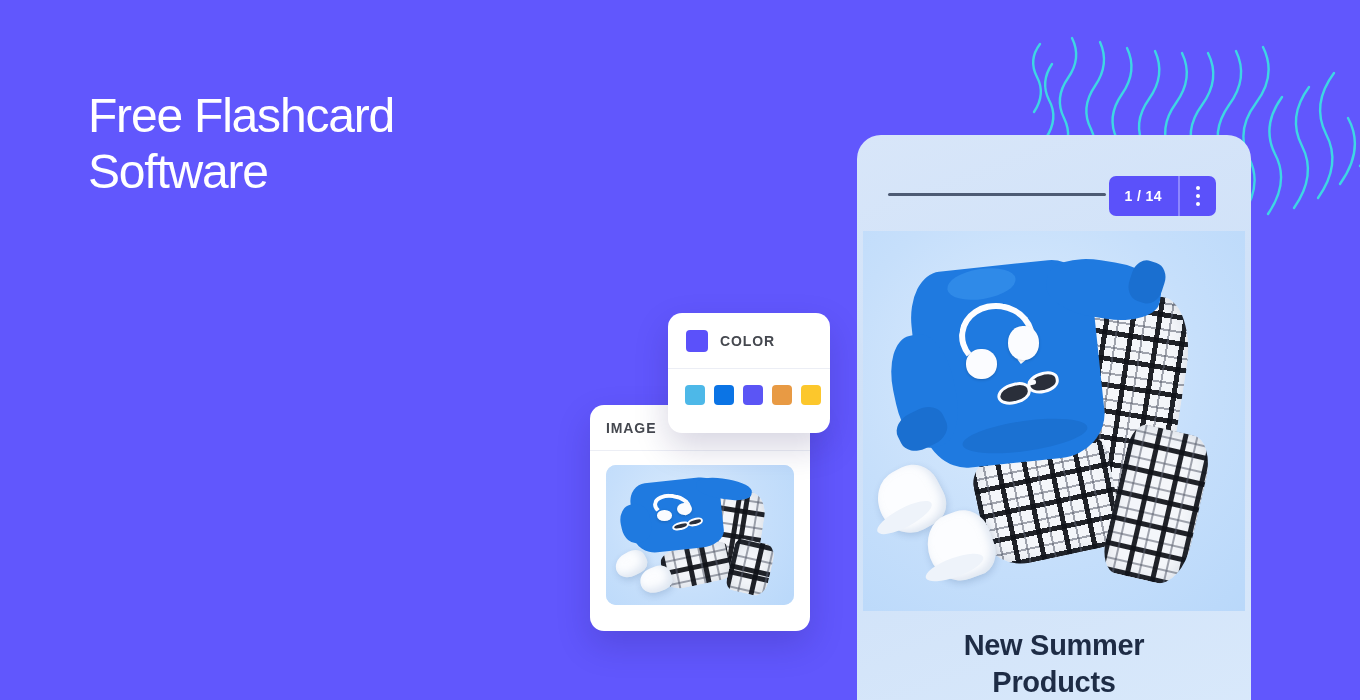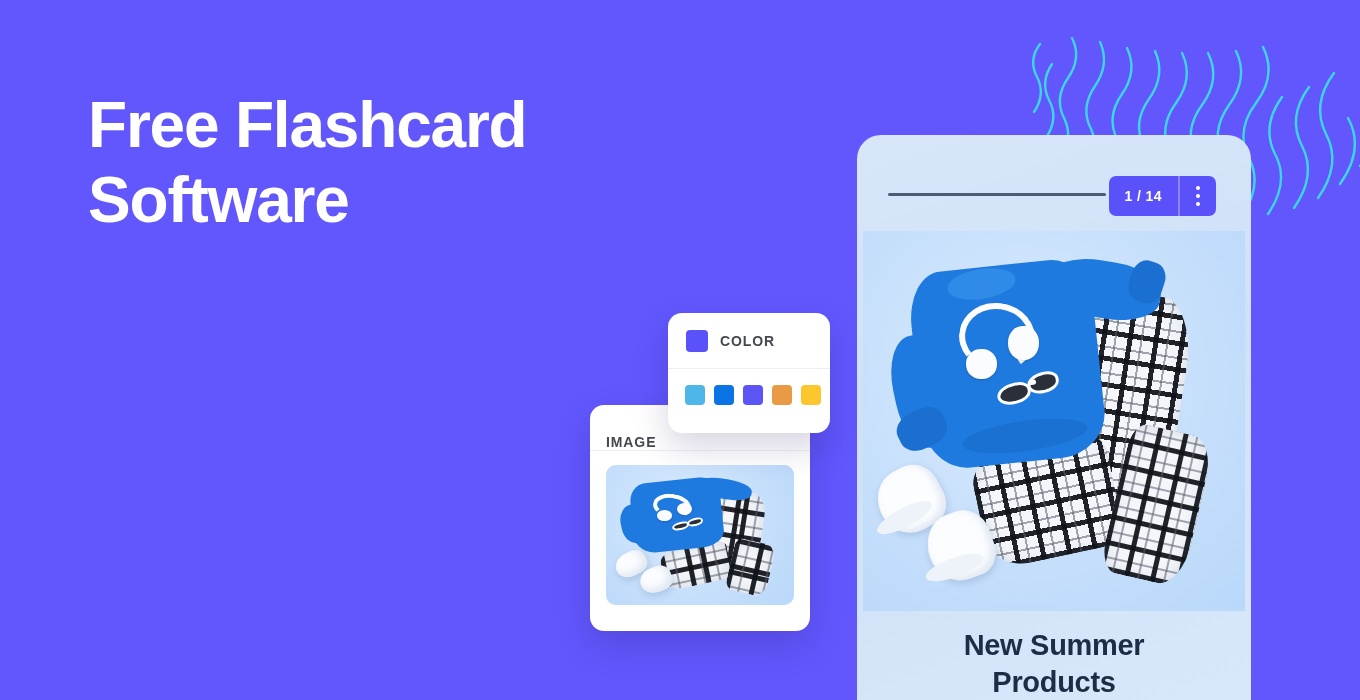--- a/index.html
+++ b/index.html
@@ -27,23 +27,23 @@
     z-index: 1;
   }
 
   
   .headline {
     position: absolute;
     left: 88px;
     top: 88px;
     width: 620px;
     color: #ffffff;
-    font-size: 64px;
+    font-size: 48px;
     line-height: 1.17;
-    font-weight: 700;
+    font-weight: 400;
     letter-spacing: -1.2px;
     z-index: 6;
     white-space: pre-line;
   }
 
   
   .phone {
     position: absolute;
     left: 857px;
     top: 135px;
@@ -157,21 +157,21 @@
 
   .panel-head {
     display: flex;
     align-items: center;
     gap: 12px;
     padding: 0 18px;
     height: 56px;
     border-bottom: 1px solid #eceef5;
   }
   .panel-color .panel-head { height: 56px; }
-  .panel-image .panel-head { height: 46px; padding: 0 16px; align-items: flex-end; }
+  .panel-image .panel-head { height: 46px; padding: 0 16px; }
 
   .panel-title {
     color: #45484f;
     font-size: 14px;
     font-weight: 600;
     letter-spacing: 0.9px;
   }
 
   .swatch-icon {
     width: 22px;

